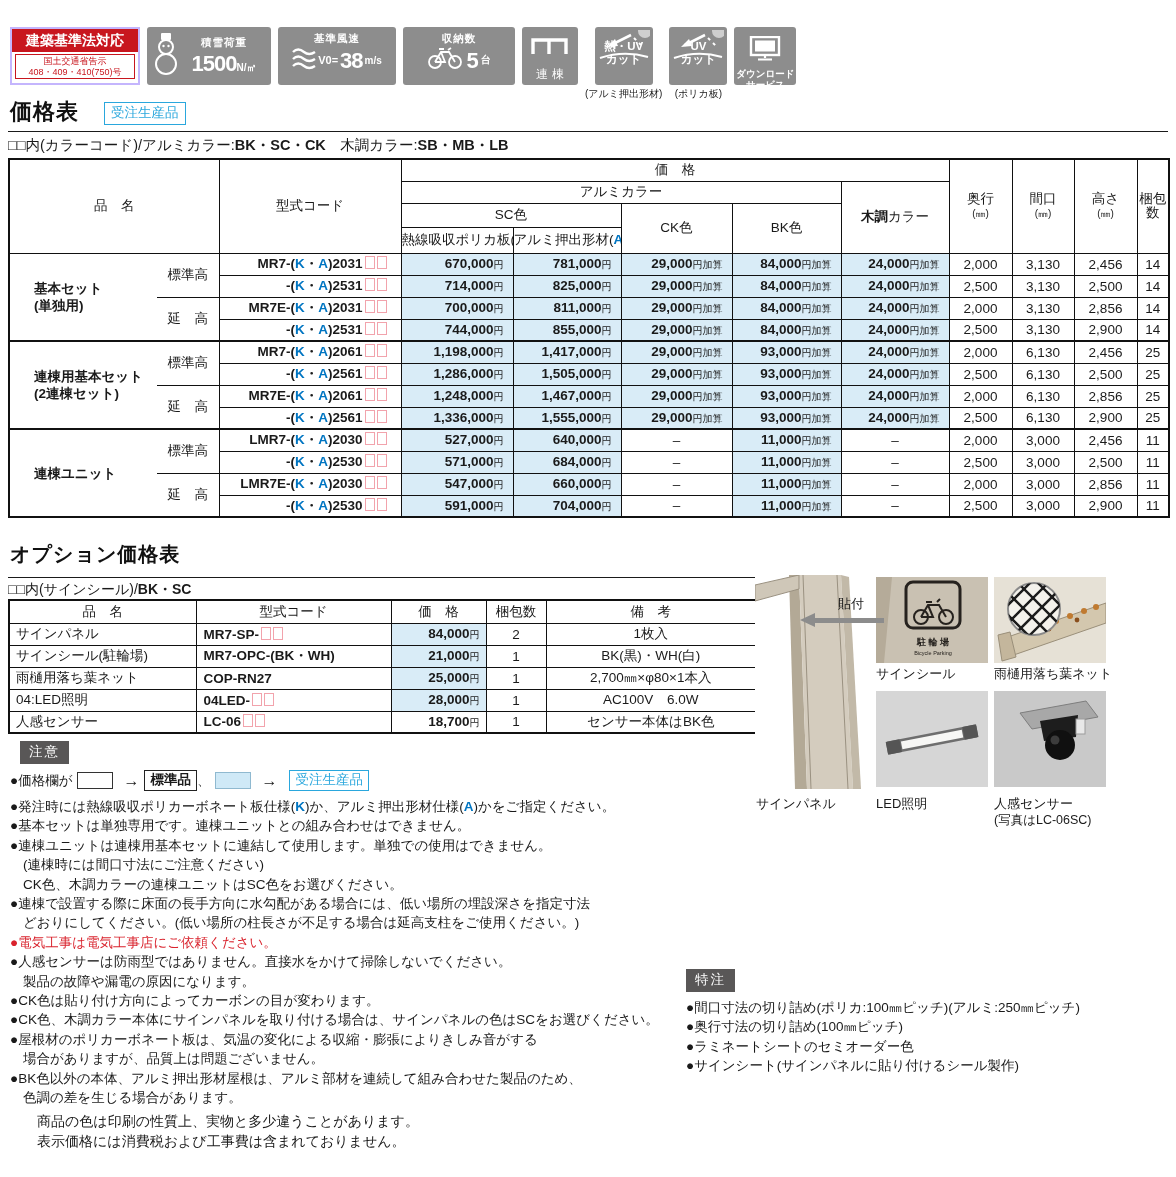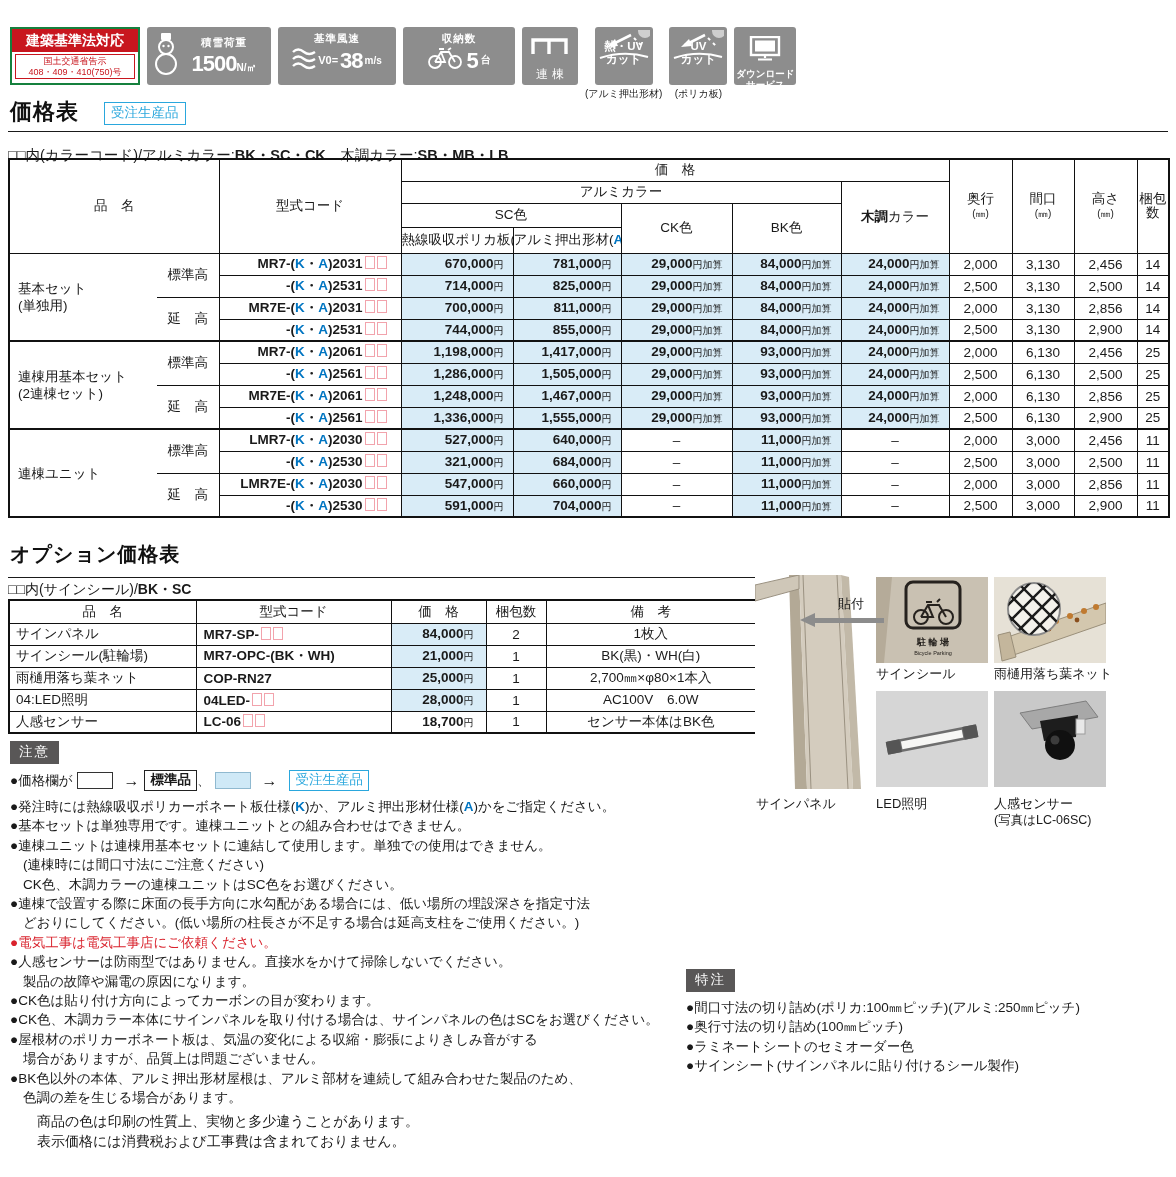--- a/index.html
+++ b/index.html
@@ -3,21 +3,21 @@
 <meta charset="utf-8">
 <style>
   * { margin:0; padding:0; box-sizing:border-box; }
   html,body { background:#fff; }
   body { width:1176px; height:1177px; position:relative; overflow:hidden;
          font-family:"Liberation Sans","DejaVu Sans",sans-serif; color:#1a1a1a; }
 
   
   .badges { position:absolute; top:27px; left:10px; display:flex; align-items:flex-start; gap:7px; }
   .badge { background:#8d8d8d; border-radius:3px; color:#fff; height:58px; }
-  .badge-code { width:130px; height:58px; border:2px solid #15803d; background:#fff; }
+  .badge-code { width:130px; height:58px; border:2px solid #c4b5fd; background:#fff; }
   .bc-top { background:#c8161e; color:#fff; font-weight:bold; font-size:14px; text-align:center; padding:3px 0 2px; }
   .bc-bottom { border:1px solid #c8161e; margin:2px 3px; color:#c8161e; font-size:9px; line-height:10.5px; text-align:center; padding:1px 0; }
   .b-flex { display:flex; align-items:center; padding:4px 6px; gap:4px; }
   .b-col { flex:1; display:flex; flex-direction:column; align-items:center; }
   .b-title { font-size:10.5px; font-weight:bold; letter-spacing:1px; }
   .b-valrow { display:flex; align-items:baseline; }
   .b-big { font-size:22px; font-weight:bold; letter-spacing:-1px; line-height:27px; }
   .b-unit { font-size:10px; font-weight:bold; }
   .b-prefix { font-size:11px; font-weight:bold; }
   .b-stack { display:flex; flex-direction:column; align-items:center; padding-top:5px; }
@@ -31,39 +31,39 @@
   .uv-svg { position:absolute; top:3px; left:3px; }
   .uv-text { position:absolute; bottom:20px; width:100%; text-align:center; font-weight:bold; font-size:11.5px; line-height:12.5px; }
   .b-caption { font-size:10px; color:#1a1a1a; margin-top:2px; }
   .b-dl { width:62px; }
   .b-dl .b-lines { font-size:9.5px; font-weight:bold; line-height:10.5px; text-align:center; margin-top:3px; }
 
   
   .pt-title { position:absolute; top:97px; left:10px; font-size:22px; font-weight:bold; letter-spacing:1px; color:#111; }
   .mto-badge { position:absolute; top:102px; left:104px; border:1.5px solid #2aa7dd; color:#2aa7dd; font-size:13.5px; padding:1px 6px 2px; background:#fff; }
   .rule1 { position:absolute; top:131px; left:8px; width:1160px; border-top:1.5px solid #1a1a1a; }
-  .pt-note { position:absolute; top:146px; left:8px; font-size:14.5px; }
+  .pt-note { position:absolute; top:136px; left:8px; font-size:14.5px; }
   .c-bold { font-weight:bold; }
   .c-blue { color:#0075c2; font-weight:bold; }
 
   
   table { border-collapse:collapse; table-layout:fixed; }
   .price-table { position:absolute; top:158px; left:8px; width:1160px; border:2px solid #111; }
   .price-table th, .price-table td { border:1px solid #111; overflow:hidden; white-space:nowrap; }
   .price-table th { font-weight:normal; font-size:13.5px; text-align:center; vertical-align:middle; }
   tr.h1 th { height:22px; }
   tr.h2 th { height:22px; }
   tr.h3 th { height:24px; }
   tr.h4 th { height:26px; border-bottom:1.5px solid #111; }
   .th-big { font-size:14px; font-weight:bold; }
   .th-sub { font-size:10.5px; }
   .th-unit { font-size:10px; }
   .th-dim { font-size:13px; line-height:14px; }
   .price-table td { height:22px; font-size:13.5px; vertical-align:middle; }
-  .cell-name { text-align:left; padding-left:8px; line-height:17px; font-size:13.5px; border-right:none !important; }
+  .cell-name { text-align:left; padding-left:24px; line-height:17px; font-size:13.5px; border-right:none !important;font-weight:bold; }
   .cell-htype { text-align:center; font-size:13.5px; border-left:none !important; }
   .cell-code { text-align:right; padding-right:14px; font-weight:bold; font-size:14px; }
   .cell-price { text-align:right; padding-right:9px; }
   .cell-price .pv { font-weight:bold; font-size:13.5px; }
   .cell-price .ps { font-size:10px; }
   .cell-price.hl { background:#d9ecf7; }
   .cell-price.dash { text-align:center; padding-right:0; }
   .cell-dim, .cell-pack { text-align:center; font-size:13.5px; }
   tr.group-start td { border-top:2px solid #111; }
   .code-box { display:inline-block; width:10px; height:13px; border:1px solid #f2a3ac; background:#fff; margin-left:2px; vertical-align:-1px; }
@@ -71,29 +71,29 @@
   
   .opt-title { position:absolute; top:541px; left:10px; font-size:20px; font-weight:bold; letter-spacing:1px; color:#111; }
   .rule2 { position:absolute; top:577px; left:8px; width:747px; border-top:1.5px solid #1a1a1a; }
   .opt-note { position:absolute; top:581px; left:8px; font-size:14px; }
   .opt-table { position:absolute; top:599px; left:8px; width:747px; border:2px solid #111; }
   .opt-table th, .opt-table td { border:1px solid #111; white-space:nowrap; overflow:hidden; vertical-align:middle; }
   .opt-table th { height:23px; font-weight:normal; font-size:13.5px; text-align:center; border-bottom:1.5px solid #111; }
   .opt-table td { height:22px; font-size:13.5px; }
   .o-name { text-align:left; padding-left:6px; }
   .o-code { text-align:left; padding-left:7px; font-weight:bold; font-size:14.5px; }
-  .o-price { text-align:right; padding-right:12px; }
+  .o-price { text-align:right; padding-right:6px; }
   .o-price .pv { font-weight:bold; font-size:13.5px; }
   .o-price .ps { font-size:10px; }
   .o-price.hl { background:#d9ecf7; }
   .o-pack, .o-note { text-align:center; font-size:13px; }
 
   
   .sec-label { position:absolute; background:#595757; color:#fff; font-size:13.5px; padding:2px 9px 3px; letter-spacing:2px; }
-  .caution-label { top:741px; left:10px; }
+  .caution-label { top:741px; left:20px; }
   .legend { position:absolute; top:770px; left:10px; font-size:13.5px; display:flex; align-items:center; }
   .legend-box { display:inline-block; width:36px; height:17px; border:1.5px solid #333; background:#fff; margin:0 5px; }
   .legend-box.blue { background:#cfe9f7; border:1px solid #8fb9d0; }
   .legend-arrow { font-weight:bold; font-size:16px; margin:0 5px; }
   .legend-label.std { border:1.5px solid #222; padding:0 5px 1px; font-weight:bold; }
   .legend-label.mto { border:1.5px solid #2aa7dd; color:#2aa7dd; padding:0 5px 1px; margin-left:7px; }
   .caution-notes { position:absolute; top:797px; left:10px; }
   .note-line { font-size:13.5px; line-height:19.4px; white-space:nowrap; }
   .note-line.indent { padding-left:13px; }
   .note-line.red { color:#d9232d; }
@@ -407,21 +407,21 @@
           <td class="cell-price dash">–</td>
           <td class="cell-price hl"><span class="pv">11,000</span><span class="ps">円加算</span></td>
           <td class="cell-price dash">–</td>
           <td class="cell-dim">2,000</td>
           <td class="cell-dim">3,000</td>
           <td class="cell-dim">2,456</td>
           <td class="cell-pack">11</td>
         </tr>
         <tr>
           <td class="cell-code"><span>-(</span><span class="c-blue">K</span><span>・</span><span class="c-blue">A</span><span>)2530</span><span class="code-box"></span><span class="code-box"></span></td>
-          <td class="cell-price hl"><span class="pv">321,000</span><span class="ps">円</span></td>
+          <td class="cell-price hl"><span class="pv">571,000</span><span class="ps">円</span></td>
           <td class="cell-price hl"><span class="pv">684,000</span><span class="ps">円</span></td>
           <td class="cell-price dash">–</td>
           <td class="cell-price hl"><span class="pv">11,000</span><span class="ps">円加算</span></td>
           <td class="cell-price dash">–</td>
           <td class="cell-dim">2,500</td>
           <td class="cell-dim">3,000</td>
           <td class="cell-dim">2,500</td>
           <td class="cell-pack">11</td>
         </tr>
         <tr>

